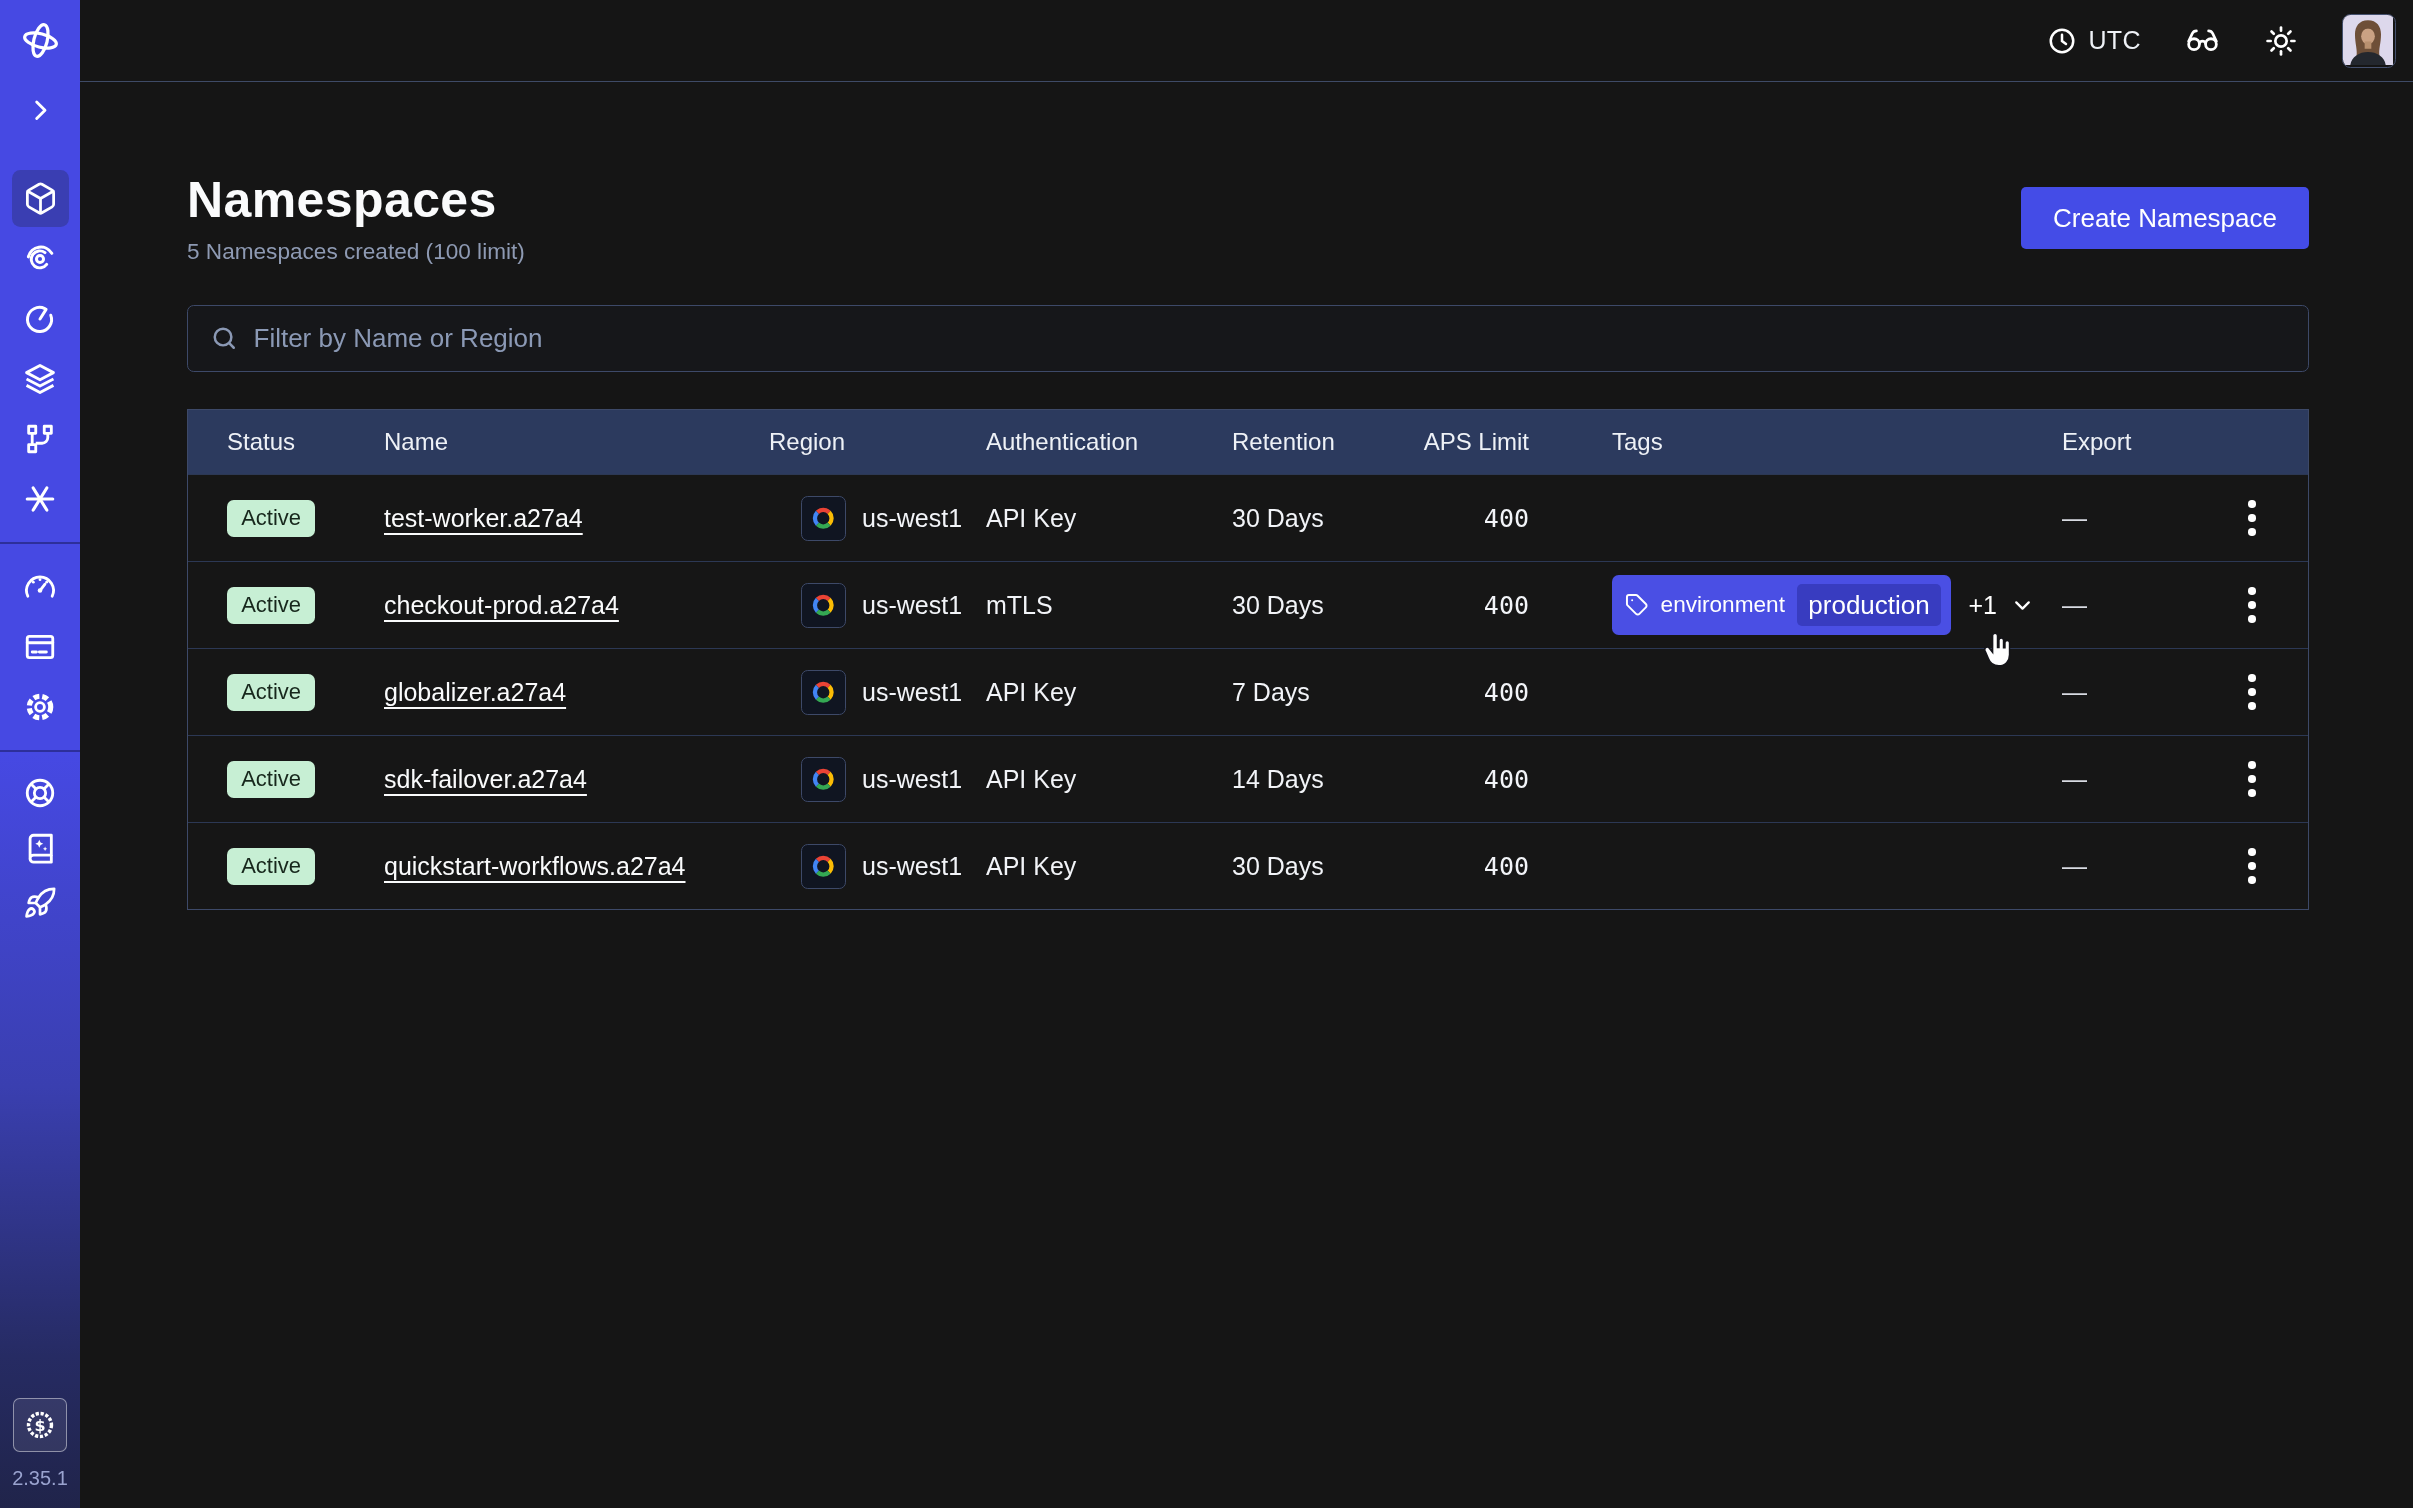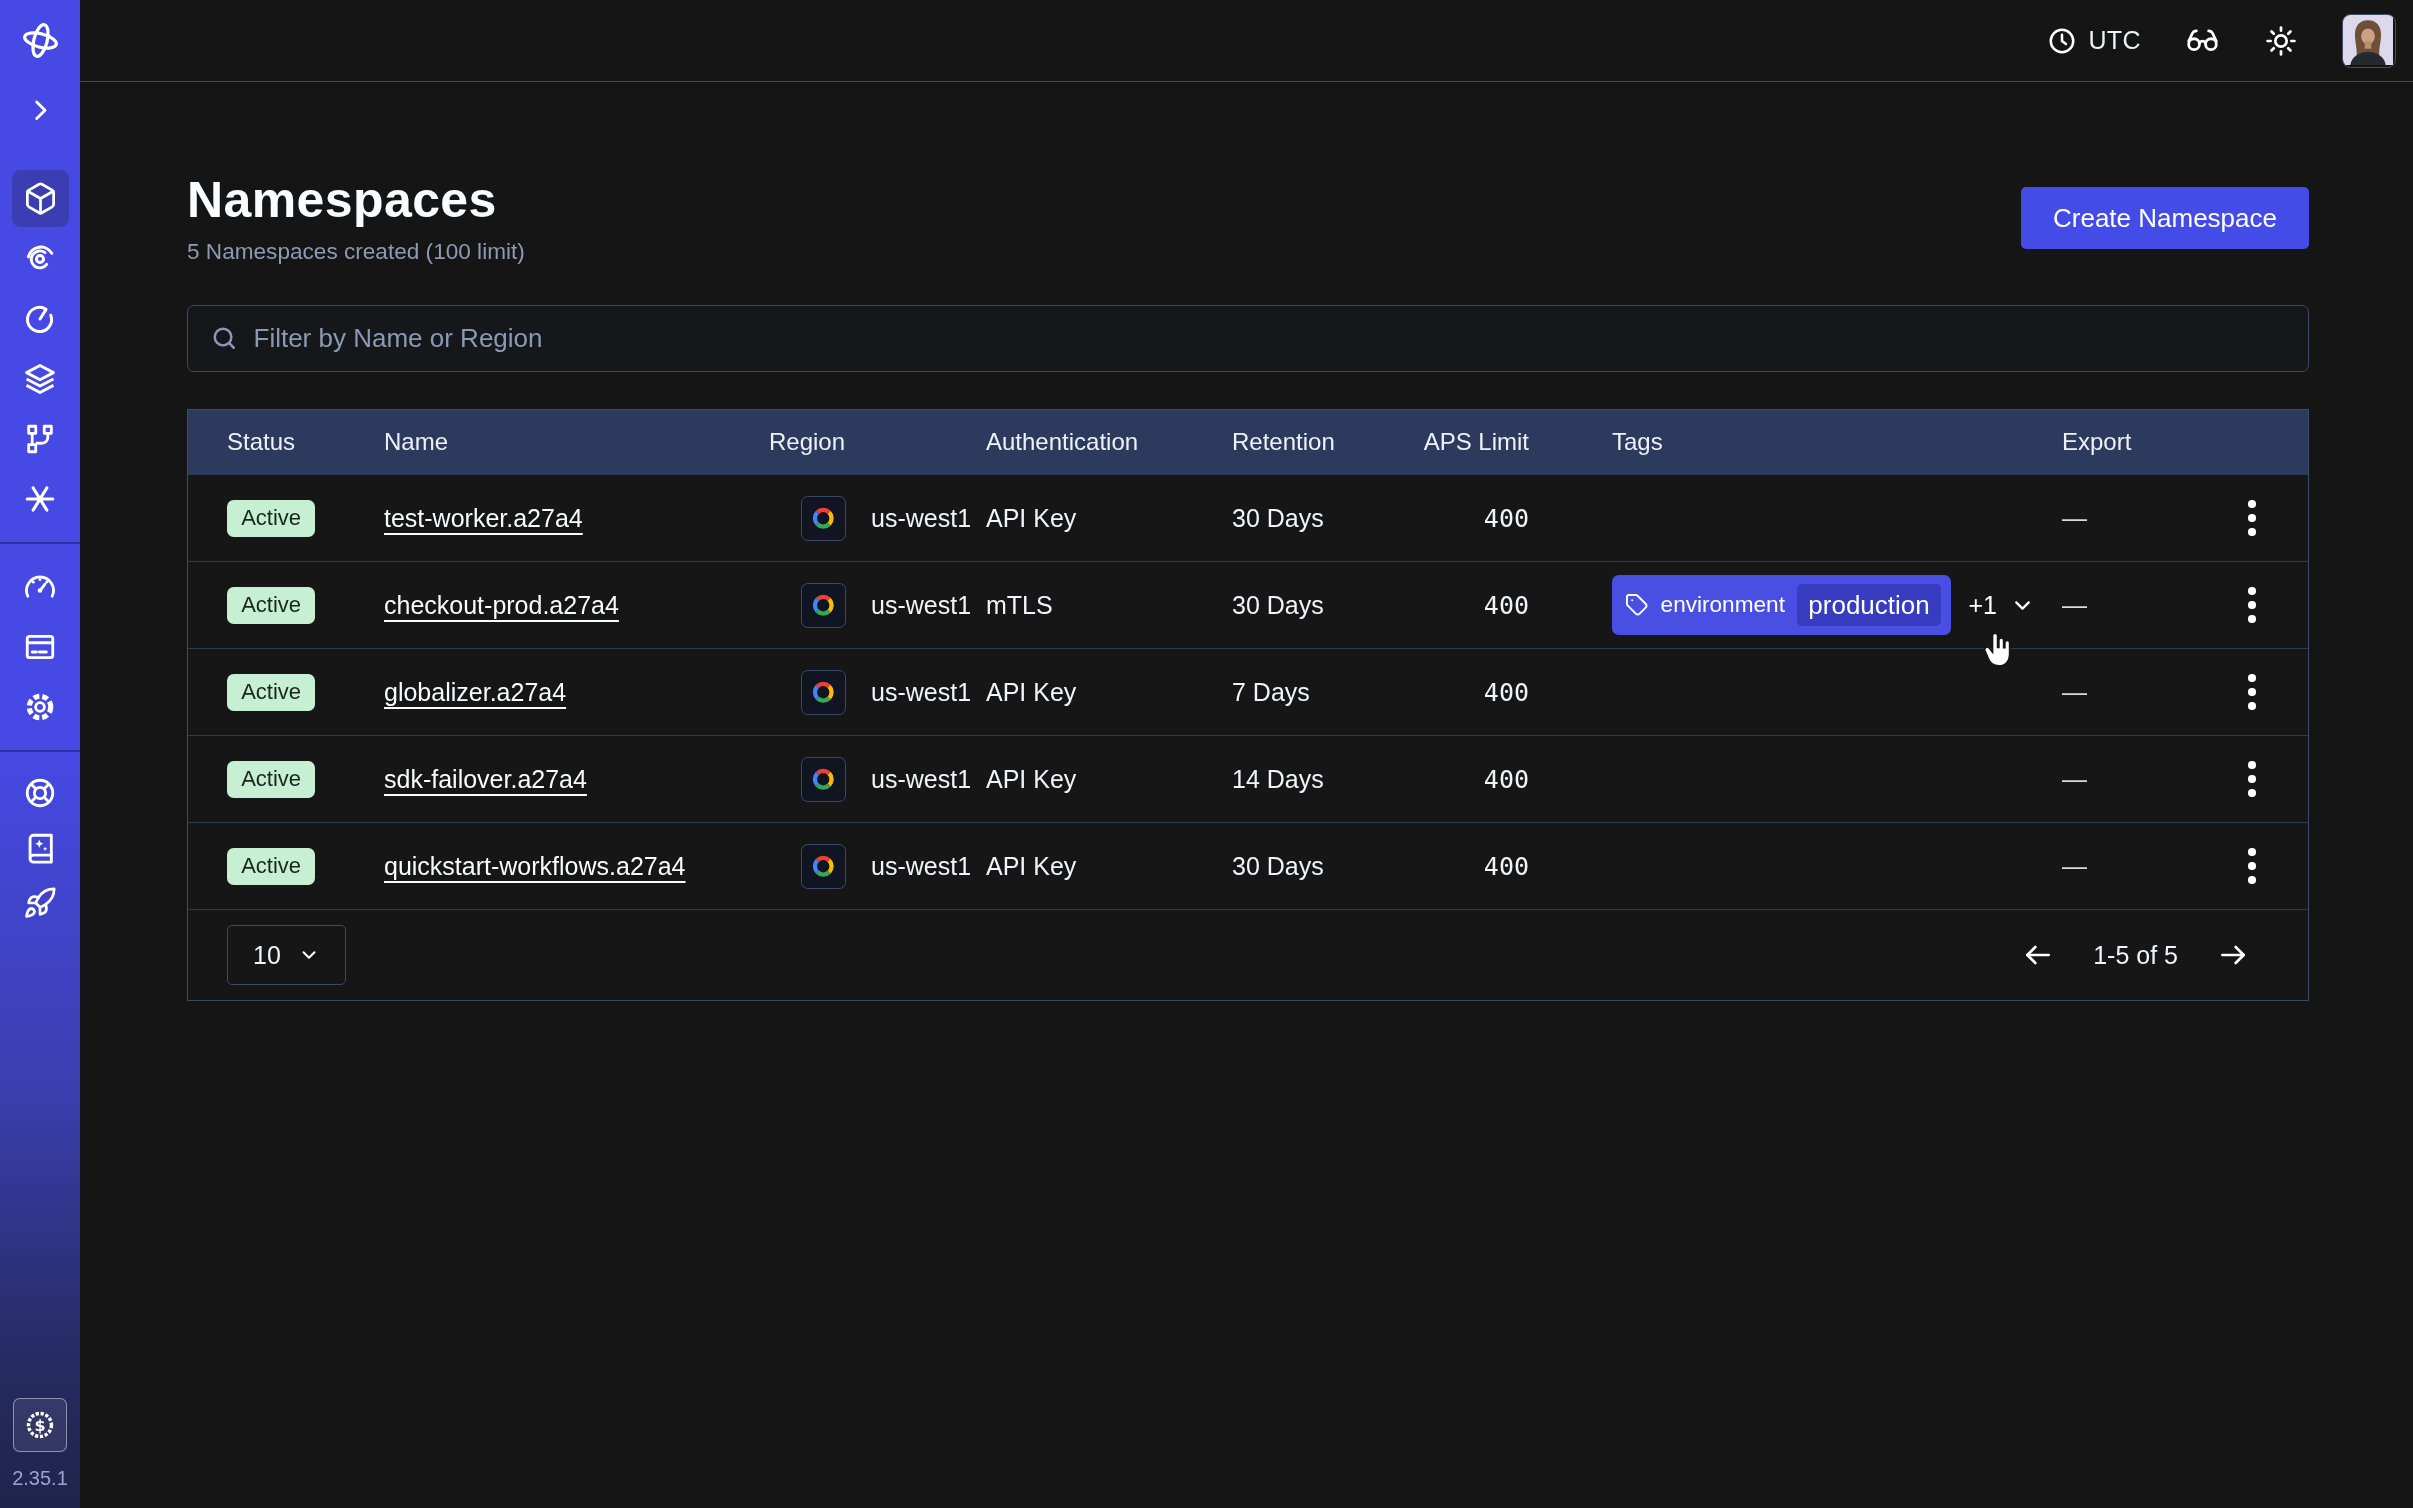--- a/index.html
+++ b/index.html
@@ -87,21 +87,21 @@
   .tfoot { height:91px; border-top:1.7px solid #2c3854; display:flex; align-items:center; padding:0 59px 0 39px; }
 
   .badge-active {
     background:#c7efd4; color:#17271c; font-size:22px;
     padding:7.5px 14.2px; border-radius:6.7px; line-height:1;
   }
   .ns-link {
     color:#fafbfc; text-decoration:underline; text-underline-offset:5.9px;
     text-decoration-thickness:1.7px; cursor:pointer; font-size:25px;
   }
-  .region-cell { gap:25px;padding-left:32px; }
+  .region-cell { gap:16px;padding-left:32px; }
   .region-tile {
     width:45px; height:45px; border:1.7px solid #3d4968; border-radius:6.7px;
     background:#101521; display:flex; align-items:center; justify-content:center;
   }
   .mono { font-family:"DejaVu Sans Mono", monospace; font-size:25px; }
   .dash { color:#d8dbe2; font-size:25px; }
   .kebab { display:flex; flex-direction:column; gap:6.7px; cursor:pointer; padding:8.4px; }
   .kebab span { width:7.5px; height:7.5px; border-radius:50%; background:#fff; }
 
   .tag-pill {
@@ -499,43 +499,20 @@
       <div class="cell dash">—</div>
       <div class="cell c-actions">
           <div class="kebab">
             <span></span>
             <span></span>
             <span></span>
           </div>
         </div>
     </div>
 
-    <div class="tfoot">
-      <div class="pagesize">
-        <span>10</span>
-        <svg width="22" height="22" viewBox="0 0 24 24" fill="none" stroke="#fff" stroke-width="2.2" stroke-linecap="round" stroke-linejoin="round">
-            <polyline points="6 9 12 15 18 9"></polyline>
-          </svg>
-      </div>
-      <div class="pager">
-        <span class="pager-arrow">
-          <svg width="32" height="32" viewBox="0 0 24 24" fill="none" stroke="#fff" stroke-width="2" stroke-linecap="round" stroke-linejoin="round">
-              <path d="M20 12H4"></path>
-              <path d="m10 6-6 6 6 6"></path>
-            </svg>
-        </span>
-        <span class="pager-range">1-5 of 5</span>
-        <span class="pager-arrow">
-          <svg width="32" height="32" viewBox="0 0 24 24" fill="none" stroke="#fff" stroke-width="2" stroke-linecap="round" stroke-linejoin="round">
-              <path d="M4 12h16"></path>
-              <path d="m14 6 6 6-6 6"></path>
-            </svg>
-        </span>
-      </div>
-    </div>
 
   </section>
 </main>
 
 <div class="cursor-overlay">
   <svg width="39" height="39" viewBox="0 0 24 24">
     <path fill="#ffffff" stroke="#15151a" stroke-width="0.9" d="M9 3.6c0-.9.7-1.6 1.5-1.6S12 2.7 12 3.6V10.8h.9V6.3c0-.8.6-1.4 1.4-1.4s1.4.6 1.4 1.4v4.7h.9V7.8c0-.8.6-1.4 1.4-1.4s1.4.6 1.4 1.4v7.4c0 4-2.6 6.8-6.6 6.8-3.4 0-5.4-1.6-6.4-4.4L4.3 12.6c-.3-.8.1-1.7.9-2 .7-.2 1.5.1 1.9.8L9 13.8z"></path>
   </svg>
 </div>
 

